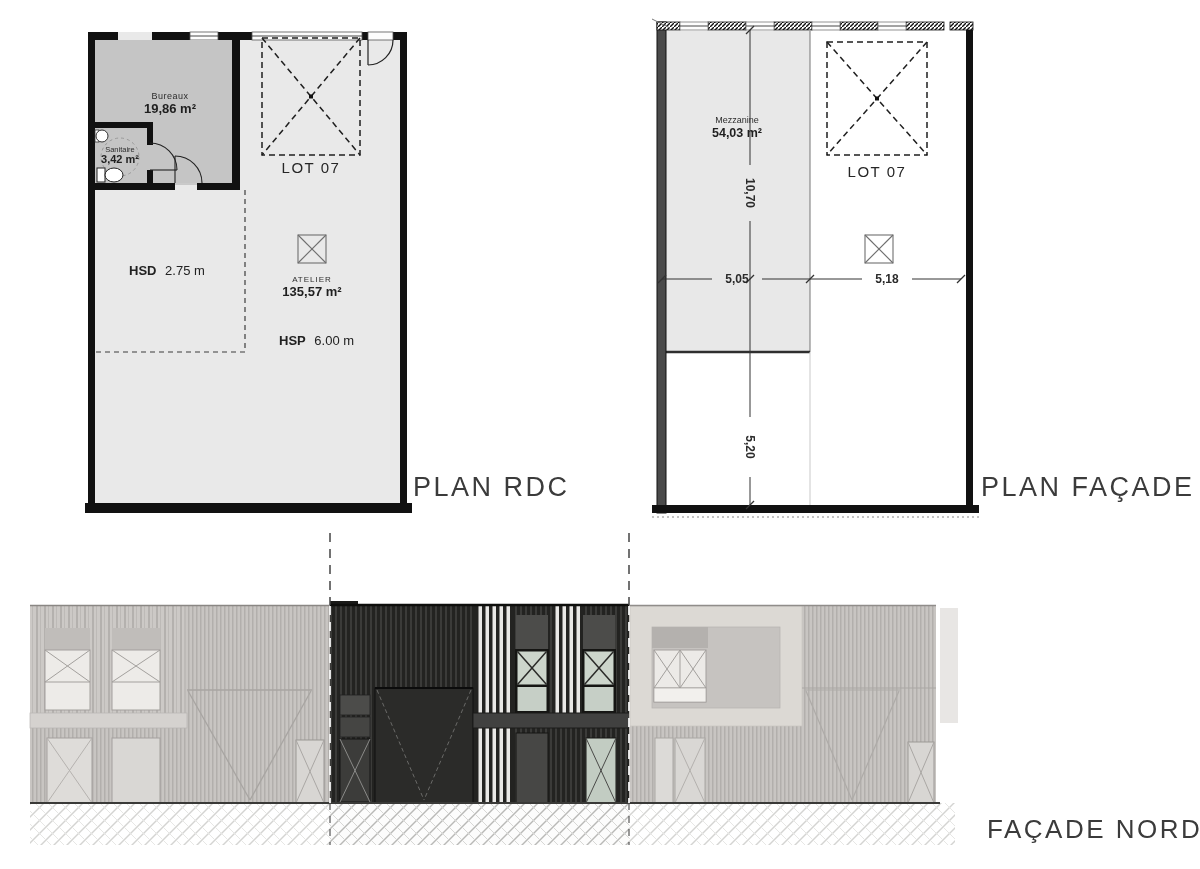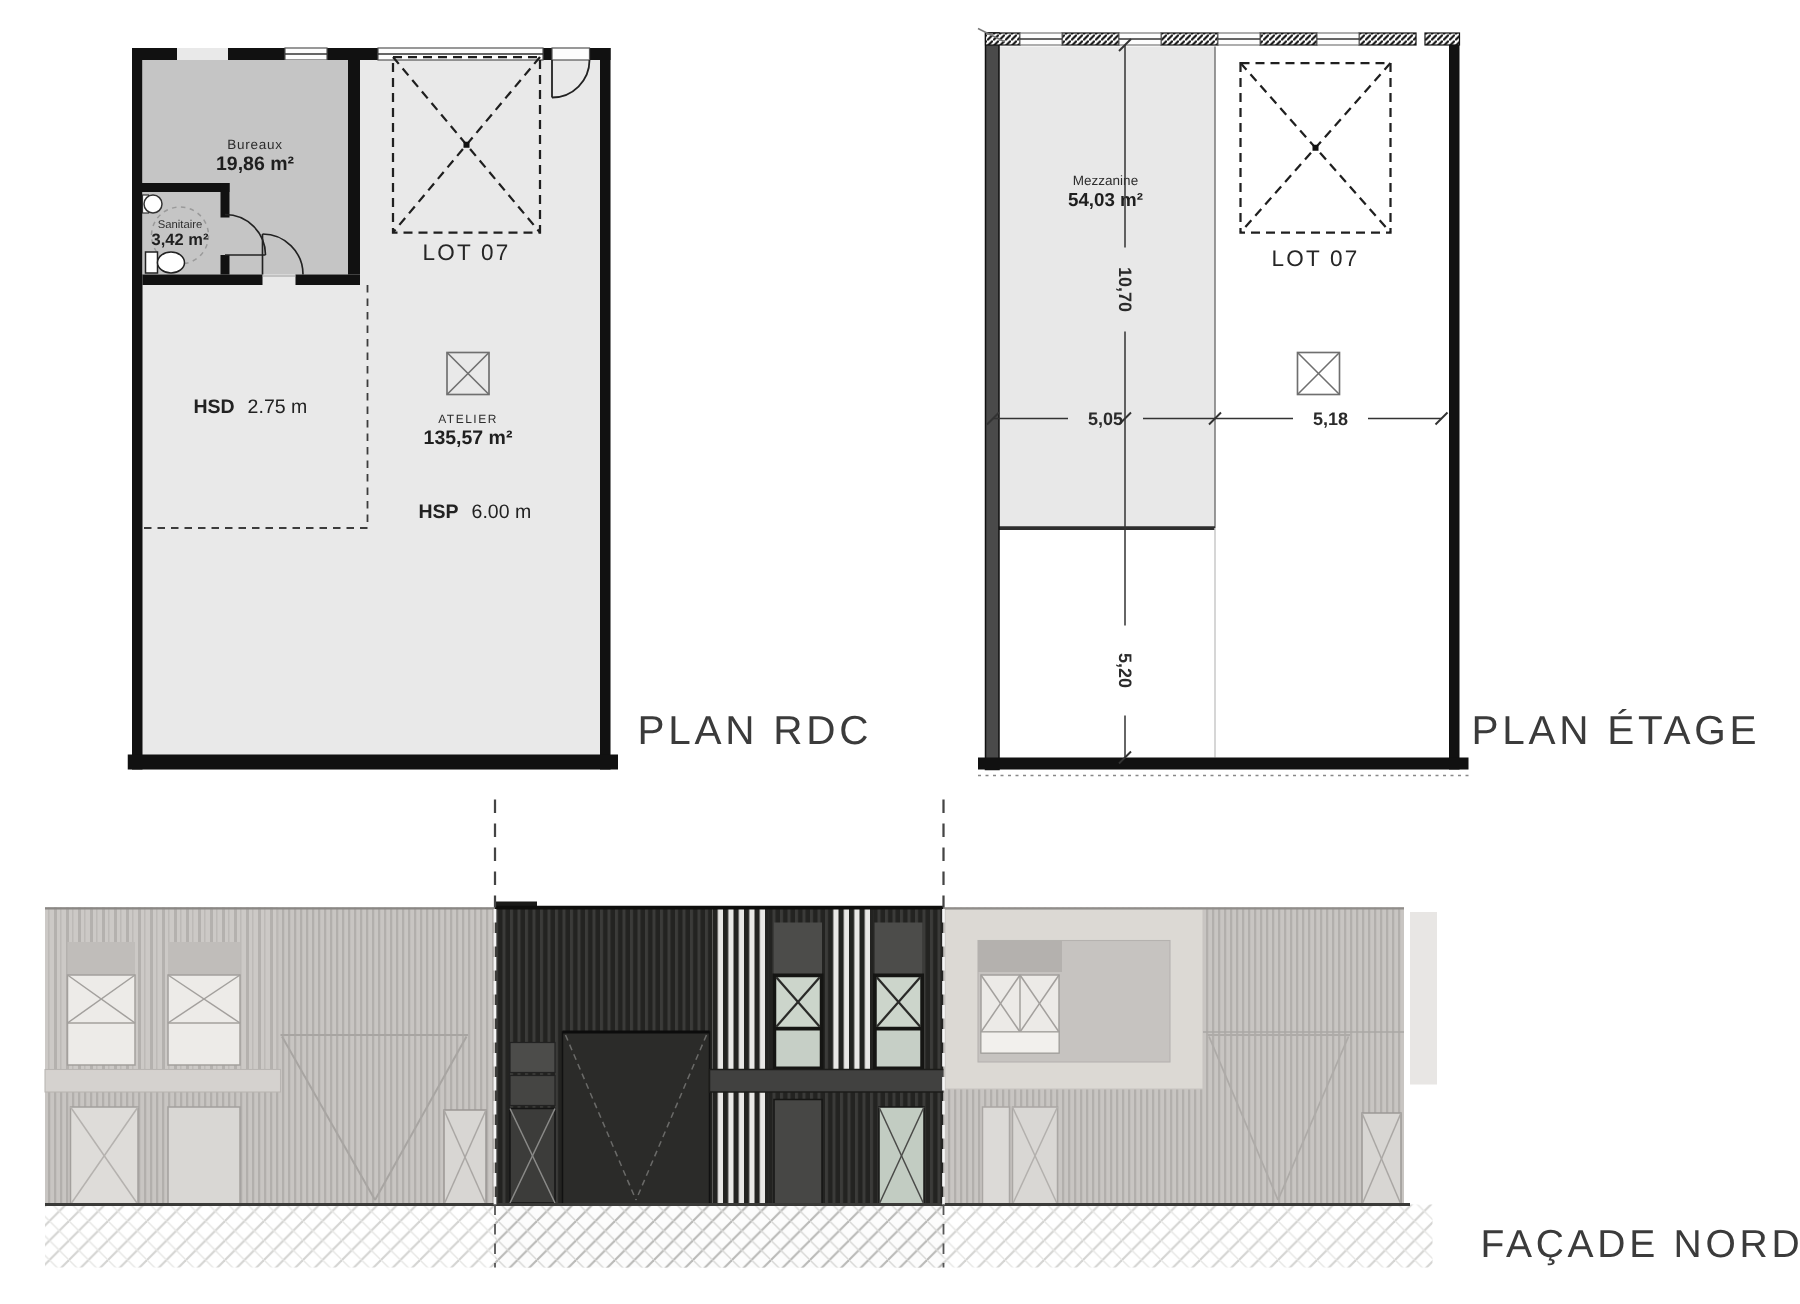--- a/index.html
+++ b/index.html
@@ -1,21 +1,21 @@
 <!DOCTYPE html>
 <html><head>
 <meta charset="utf-8">
 <style>
   html,body{margin:0;padding:0;}
   body{width:1200px;height:869px;background:#ffffff;position:relative;overflow:hidden;
        font-family:"Liberation Sans",sans-serif;}
   .abs{position:absolute;}
   .title{font-family:"Liberation Sans",sans-serif;font-weight:300;color:#3b3b3b;
          letter-spacing:2.5px;white-space:nowrap;}
-  #title-rdc{left:413px;top:472px;font-size:27px;margin-left:12px;}
+  #title-rdc{left:413px;top:472px;font-size:27px;}
   #title-etage{left:981px;top:472px;font-size:27px;}
   #title-facade{left:987px;top:814px;font-size:26px;}
   svg text{font-family:"Liberation Sans",sans-serif;fill:#222;}
   .dimtxt{font-size:12px;font-weight:600;fill:#2b2b2b;}
   .lottxt{font-size:15px;font-weight:500;letter-spacing:1.5px;fill:#262626;}
   .roomname{font-weight:500;fill:#2d2d2d;}
   .roomarea{font-weight:600;fill:#1f1f1f;}
 </style>
 </head>
 <body>
@@ -190,21 +190,21 @@
       <line x1="8" y1="268" x2="16" y2="260"></line>
       <line x1="156" y1="268" x2="164" y2="260"></line>
       <line x1="307" y1="268" x2="315" y2="260"></line>
     </g>
   </g>
   <text x="100" y="178" dy="4" text-anchor="middle" class="dimtxt" transform="rotate(90 100 178)">10,70</text>
   <text x="100" y="432" dy="4" text-anchor="middle" class="dimtxt" transform="rotate(90 100 432)">5,20</text>
   <text x="87" y="268" text-anchor="middle" class="dimtxt">5,05</text>
   <text x="237" y="268" text-anchor="middle" class="dimtxt">5,18</text>
 </svg>
-<div id="title-etage" class="abs title">PLAN ÉTAGE</div>
+<div id="title-etage" class="abs title">PLAN FAÇADE</div>
 
 <svg class="abs" style="left:20px;top:528px;" width="1160" height="335" viewBox="0 0 1160 335">
   <defs>
     <pattern id="pDark" width="5" height="8" patternUnits="userSpaceOnUse">
       <rect width="5" height="8" fill="#232321"></rect>
       <rect width="2" height="8" fill="#3b3b39"></rect>
     </pattern>
     <pattern id="pBW" width="7" height="8" patternUnits="userSpaceOnUse">
       <rect width="7" height="8" fill="#e9e8e6"></rect>
       <rect width="3.5" height="8" fill="#232321"></rect>

